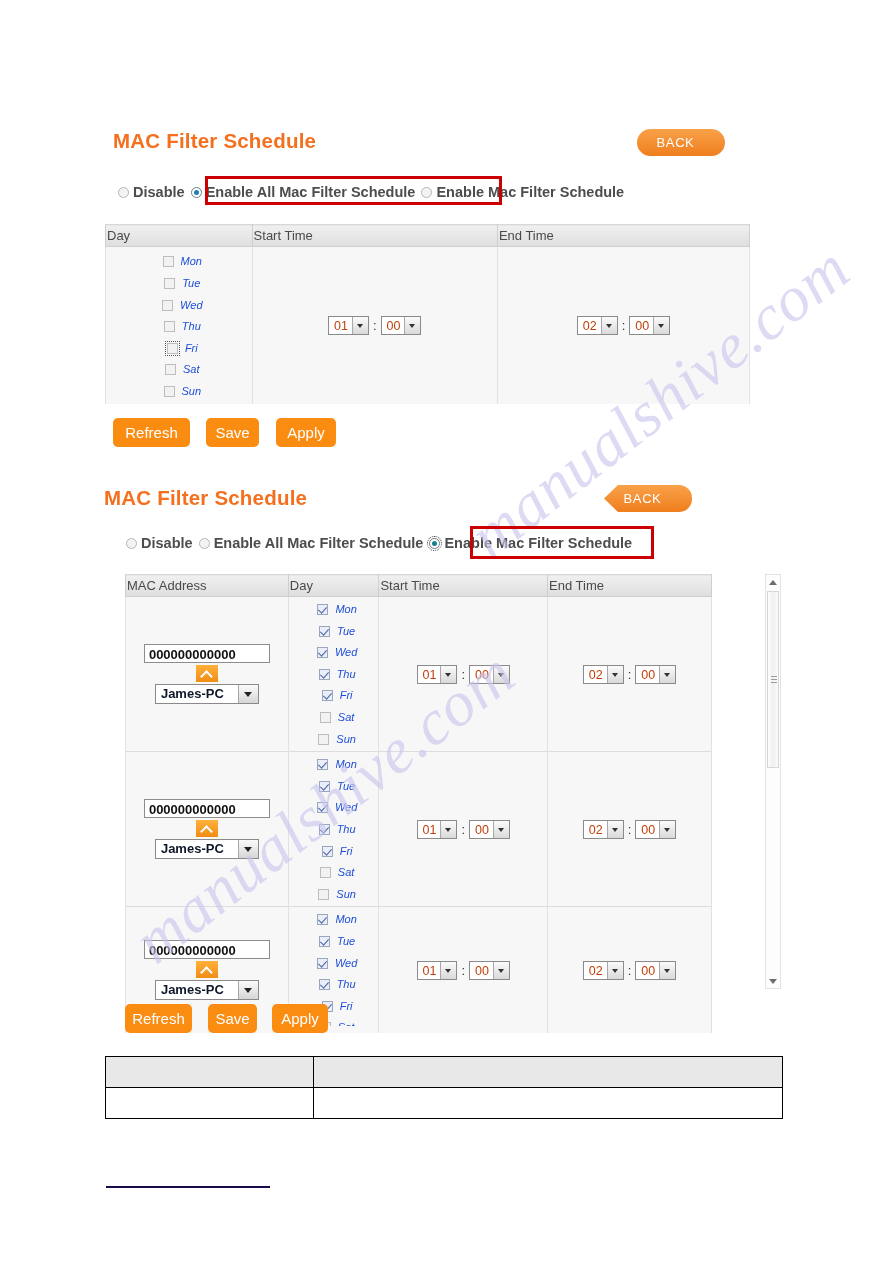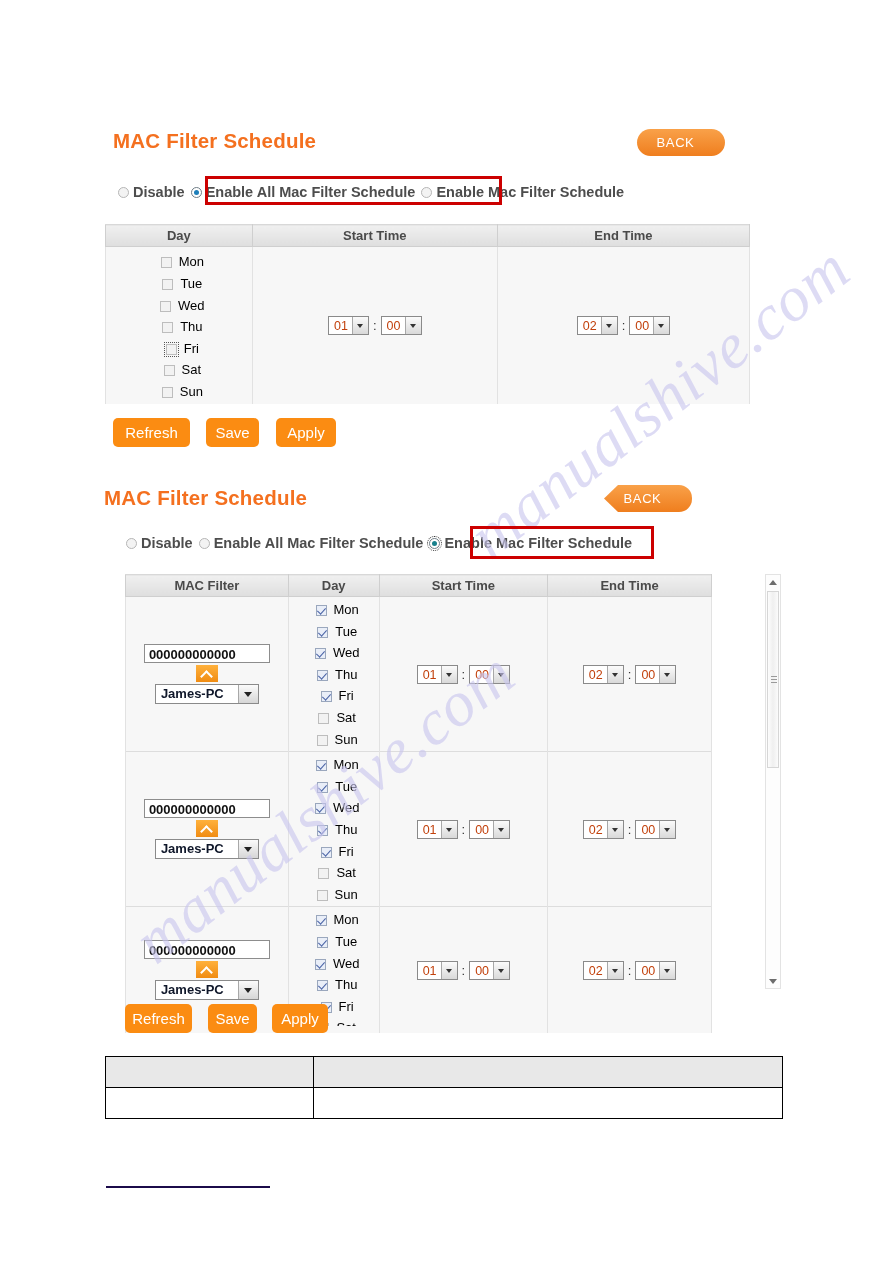--- a/index.html
+++ b/index.html
@@ -116,23 +116,23 @@
     border-collapse:collapse;
     background:#f8f8f8;
     font-size:12.5px;
     color:#555;
   }
   .tbl .th{
     background:linear-gradient(#f0f0f0,#dedede);
     border:1px solid #cfcfcf;
     border-top:1px solid #d8d8d8;
     color:#4a4a4a;
-    font-weight:bold;
+    font-weight:normal;
     font-size:13px;
-    text-align:center;
+    text-align:left;
     height:19px;
     line-height:19px;
   }
   .tbl .td{
     border-left:1px solid #e2e2e2;
     border-right:1px solid #e2e2e2;
     background:#f7f7f7;
     vertical-align:middle;
     text-align:center;
   }
@@ -160,22 +160,23 @@
     width:4px;height:7px;
     border:solid #4a63a6;
     border-width:0 1.6px 1.6px 0;
     transform:rotate(42deg);
   }
   .cb.focus{outline:1px dotted #555;outline-offset:1px;}
 
   .daylist{
     text-align:left;
     padding-left:8px;
-    font-size:13px;
-    color:#000000;
+    font-size:11px;
+    color:#1d4ed8;
+    font-style:italic;
   }
   .daylist div{height:21.6px;line-height:21.6px;white-space:nowrap;}
 
   
   .timewrap{white-space:nowrap;font-size:13px;color:#333;}
   .sel{
     display:inline-block;
     border:1px solid #8a8a8a;
     background:#ffffff;
     height:19px;
@@ -404,21 +405,21 @@
       <span class="ritem"><span class="radio"></span><span>Disable</span></span>
       <span class="ritem"><span class="radio"></span><span>Enable All Mac Filter Schedule</span></span>
       <span class="ritem"><span class="radio on teal focus"></span><span>Enable Mac Filter Schedule</span></span>
     </div>
 
     <div class="redbox" style="left:470px;top:526px;width:184px;height:33px;"></div>
 
     <table class="tbl" style="left:125px;top:574px;width:587px;">
       <tbody>
           <tr>
-        <td class="th" style="width:162px;">MAC Filter</td>
+        <td class="th" style="width:162px;">MAC Address</td>
         <td class="th" style="width:90px;">Day</td>
         <td class="th" style="width:170px;">Start Time</td>
         <td class="th" style="width:165px;">End Time</td>
       </tr>
 
       <tr>
         <td class="td maccell" style="height:133px;">
           <div class="mac-input">000000000000</div>
           <div class="up-btn"></div>
           <div class="pc-sel"><span class="pcv">James-PC</span><span class="pcarw"></span></div>

